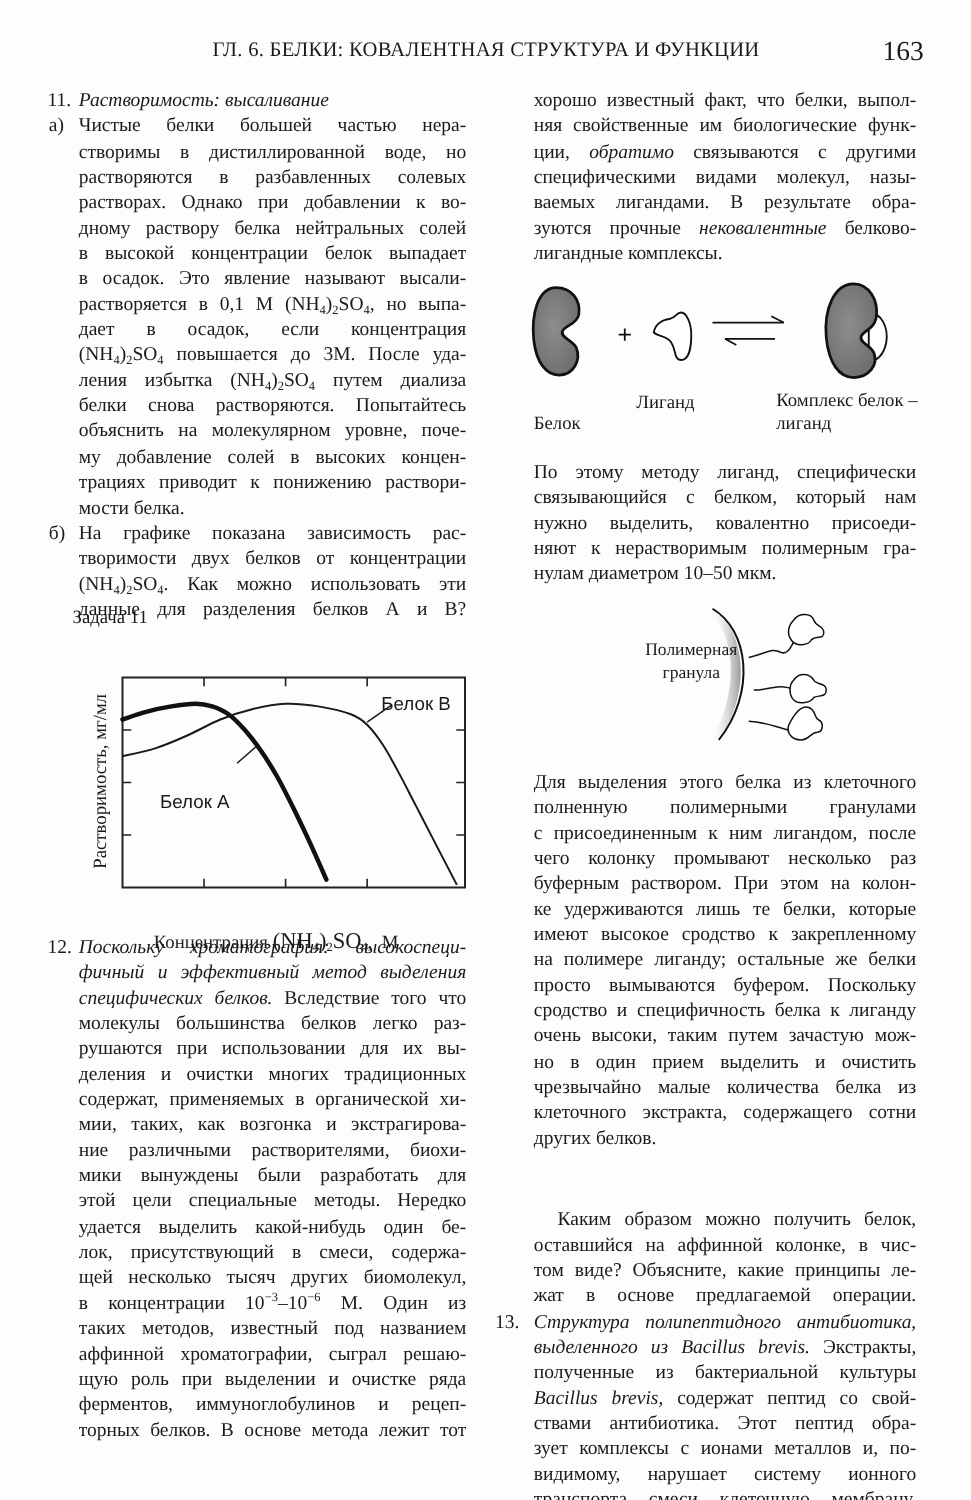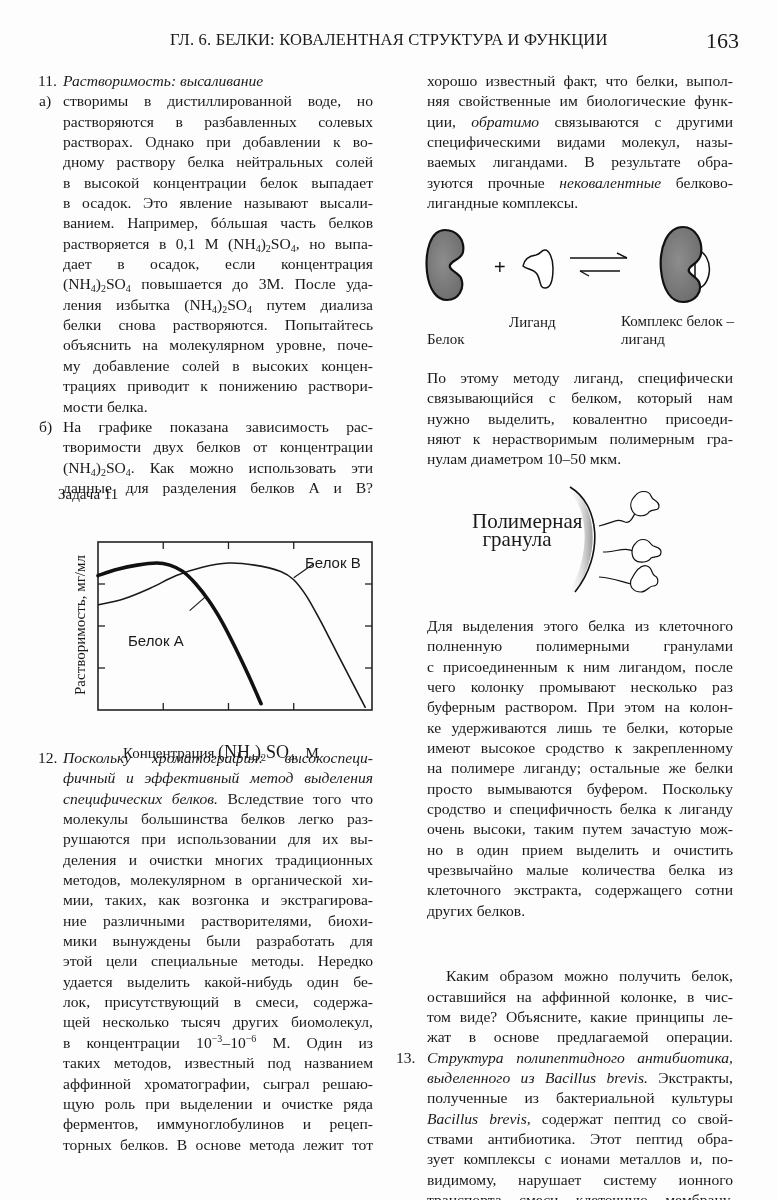--- a/index.html
+++ b/index.html
@@ -33,27 +33,27 @@
 </div>
 
 <div class="col col-left" style="top:71px;">
   <div class="line last" style="position:relative;">
     <span class="hang" style="left:-25px;">11.</span>
     <span class="it">Растворимость: высаливание</span>
   </div>
   <div style="position:relative;">
     <span class="hang" style="left:-24px;">а)</span>
     <div id="partA">
+      <span class="line">Чистые белки большей частью нера-</span>
       <span class="line">створимы в дистиллированной воде, но</span>
       <span class="line">растворяются в разбавленных солевых</span>
       <span class="line">растворах. Однако при добавлении к во-</span>
       <span class="line">дному раствору белка нейтральных солей</span>
       <span class="line">в высокой концентрации белок выпадает</span>
       <span class="line">в осадок. Это явление называют высали-</span>
-      <span class="line">ванием. Например, бóльшая часть белков</span>
       <span class="line"><span>растворяется в 0,1 М (NH</span><sub>4</sub><span>)</span><sub>2</sub><span>SO</span><sub>4</sub><span>, но выпа-</span></span>
       <span class="line" style="word-spacing:18px;">дает в осадок, если концентрация</span>
       <span class="line"><span>(NH</span><sub>4</sub><span>)</span><sub>2</sub><span>SO</span><sub>4</sub><span> повышается до 3М. После уда-</span></span>
       <span class="line"><span>ления избытка </span><span>(NH</span><sub>4</sub><span>)</span><sub>2</sub><span>SO</span><sub>4</sub><span> путем диализа</span></span>
       <span class="line">белки снова растворяются. Попытайтесь</span>
       <span class="line">объяснить на молекулярном уровне, поче-</span>
       <span class="line">му добавление солей в высоких концен-</span>
       <span class="line">трациях приводит к понижению раствори-</span>
       <span class="line last">мости белка.</span>
     </div>
@@ -100,21 +100,21 @@
 <div class="col col-left" style="top:748px;">
   <div style="position:relative;">
     <span class="hang" style="left:-25px;">12.</span>
     <span class="line it">Поскольку хроматография: высокоспеци-</span>
     <span class="line it">фичный и эффективный метод выделения</span>
     <span class="line"><span class="it">специфических белков.</span><span> Вследствие того что</span></span>
   </div>
   <span class="line">молекулы большинства белков легко раз-</span>
   <span class="line">рушаются при использовании для их вы-</span>
   <span class="line">деления и очистки многих традиционных</span>
-  <span class="line">методов, молекулярном в органической хи-</span>
+  <span class="line">содержат, применяемых в органической хи-</span>
   <span class="line">мии, таких, как возгонка и экстрагирова-</span>
   <span class="line">ние различными растворителями, биохи-</span>
   <span class="line">мики вынуждены были разработать для</span>
   <span class="line">этой цели специальные методы. Нередко</span>
   <span class="line">удается выделить какой-нибудь один бе-</span>
   <span class="line">лок, присутствующий в смеси, содержа-</span>
   <span class="line">щей несколько тысяч других биомолекул,</span>
   <span class="line"><span>в концентрации 10</span><sup>−3</sup><span>–10</span><sup>−6</sup><span> М. Один из</span></span>
   <span class="line">таких методов, известный под названием</span>
   <span class="line">аффинной хроматографии, сыграл решаю-</span>
@@ -174,21 +174,21 @@
   </defs>
   <path d="M5,5 C30,20 38,70 10,110 L4,110 C28,70 22,22 2,8 Z" fill="url(#bead)"></path>
   <path d="M5,5 C34,22 40,72 10,110" fill="none" stroke="#111" stroke-width="1.6"></path>
   <path d="M34,44 C50,40 52,36 60,40 C66,42 68,34 72,28" fill="none" stroke="#111" stroke-width="1.2"></path>
   <path d="M38,70 C52,70 60,64 70,70" fill="none" stroke="#111" stroke-width="1.2"></path>
   <path d="M34,95 C50,96 56,100 66,102" fill="none" stroke="#111" stroke-width="1.2"></path>
   <path d="M70,14 C66,18 64,24 68,30 C72,36 82,34 84,30 C88,26 94,30 94,24 C94,18 88,20 86,14 C84,8 74,8 70,14 Z" fill="#fff" stroke="#111" stroke-width="1.2"></path>
   <path d="M70,62 C66,66 66,74 70,78 C74,82 84,80 86,76 C90,74 96,76 96,70 C96,64 88,66 86,62 C82,56 74,56 70,62 Z" fill="#fff" stroke="#111" stroke-width="1.2"></path>
   <path d="M66,98 C64,104 68,110 76,110 C82,110 84,104 88,104 C94,104 94,96 90,94 C86,92 88,86 82,84 C76,82 70,90 66,98 Z" fill="#fff" stroke="#111" stroke-width="1.2"></path>
 </svg>
-<div class="abs" style="left:472px; top:512px; font-size:21px; text-align:center; width:90px; line-height:18px;">
+<div class="abs" style="left:508px; top:512px; font-size:14px; text-align:center; width:90px; line-height:18px;">
   <div>Полимерная</div>
   <div>гранула</div>
 </div>
 
 <div class="col col-right" style="top:616px;">
   <span class="line">Для выделения этого белка из клеточного</span>
   <span class="line">полненную полимерными гранулами</span>
   <span class="line">с присоединенным к ним лигандом, после</span>
   <span class="line">чего колонку промывают несколько раз</span>
   <span class="line">буферным раствором. При этом на колон-</span>

